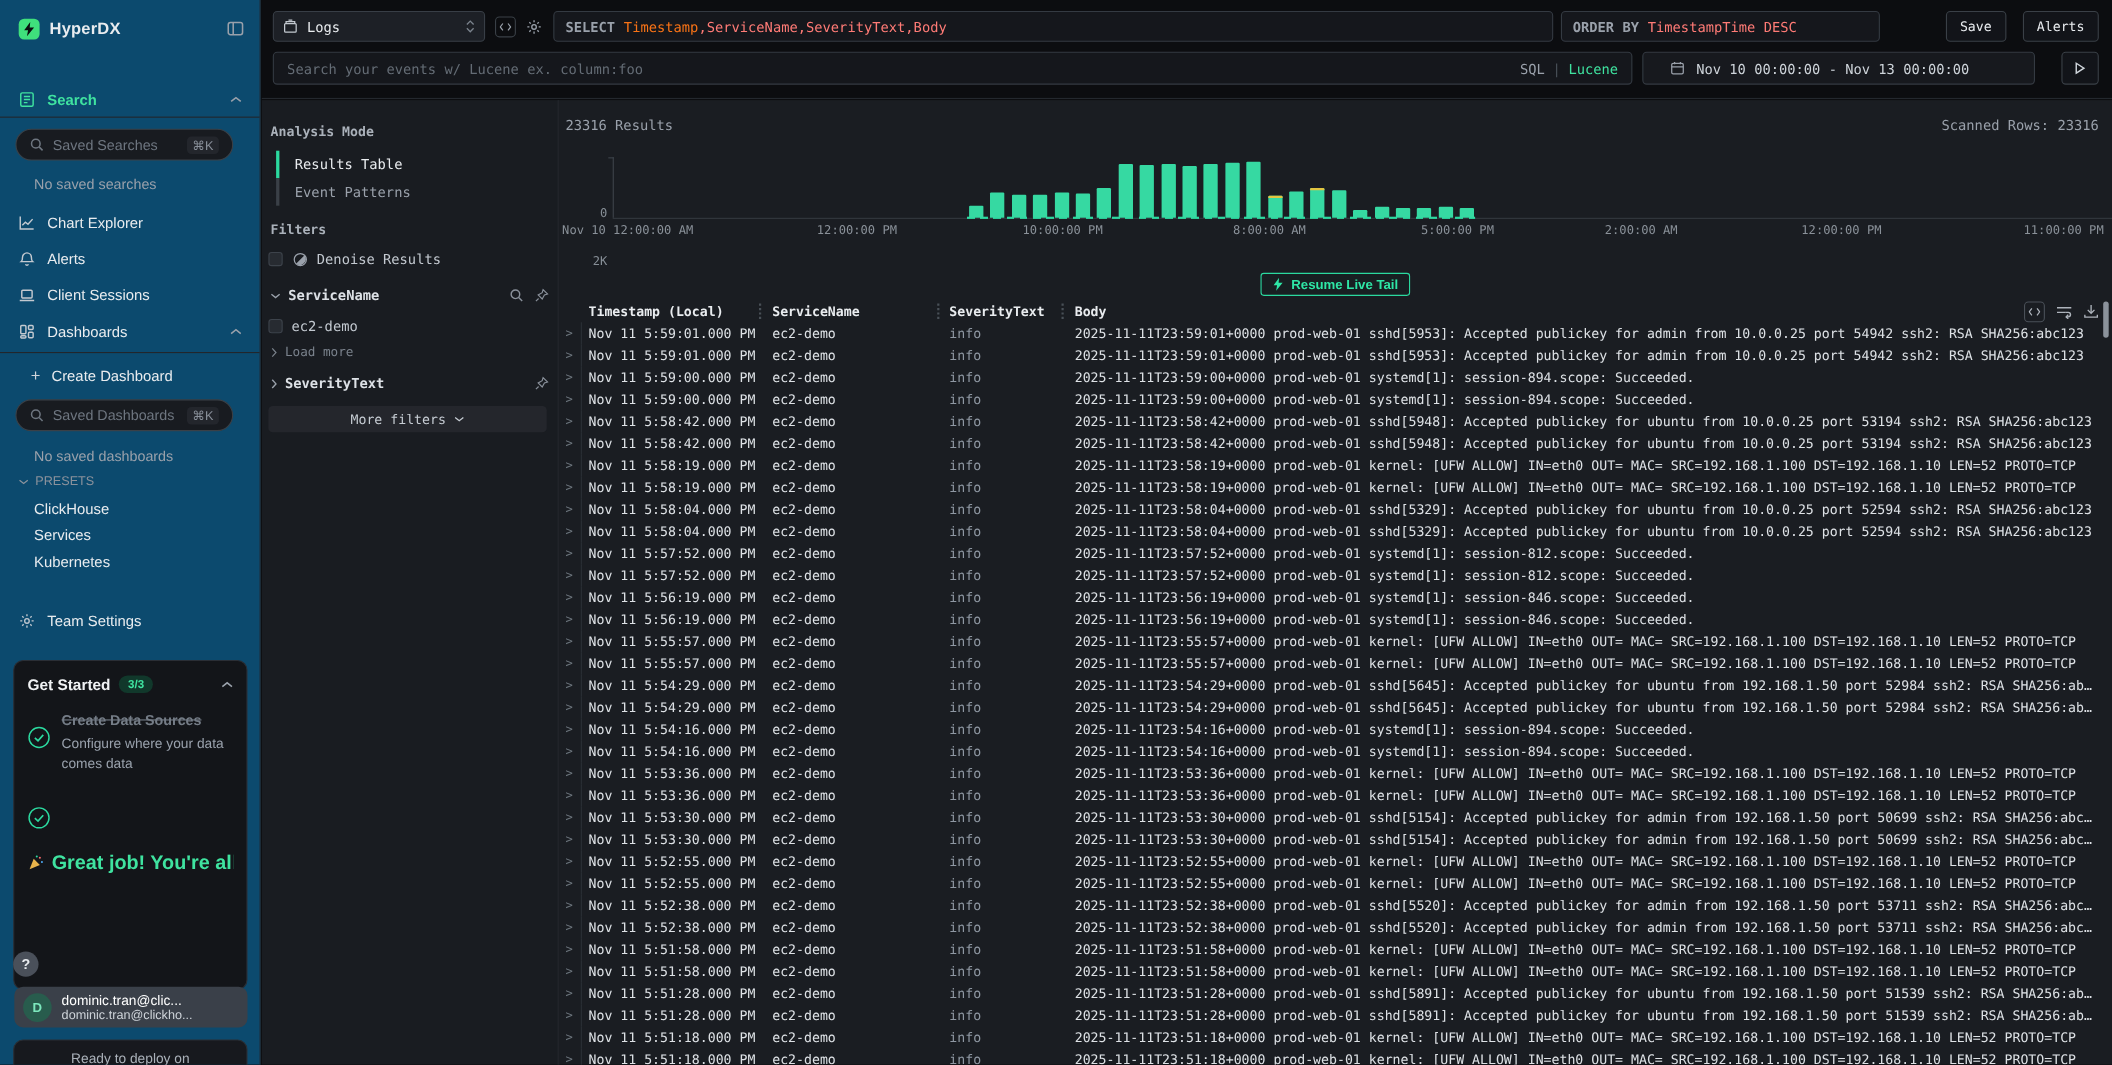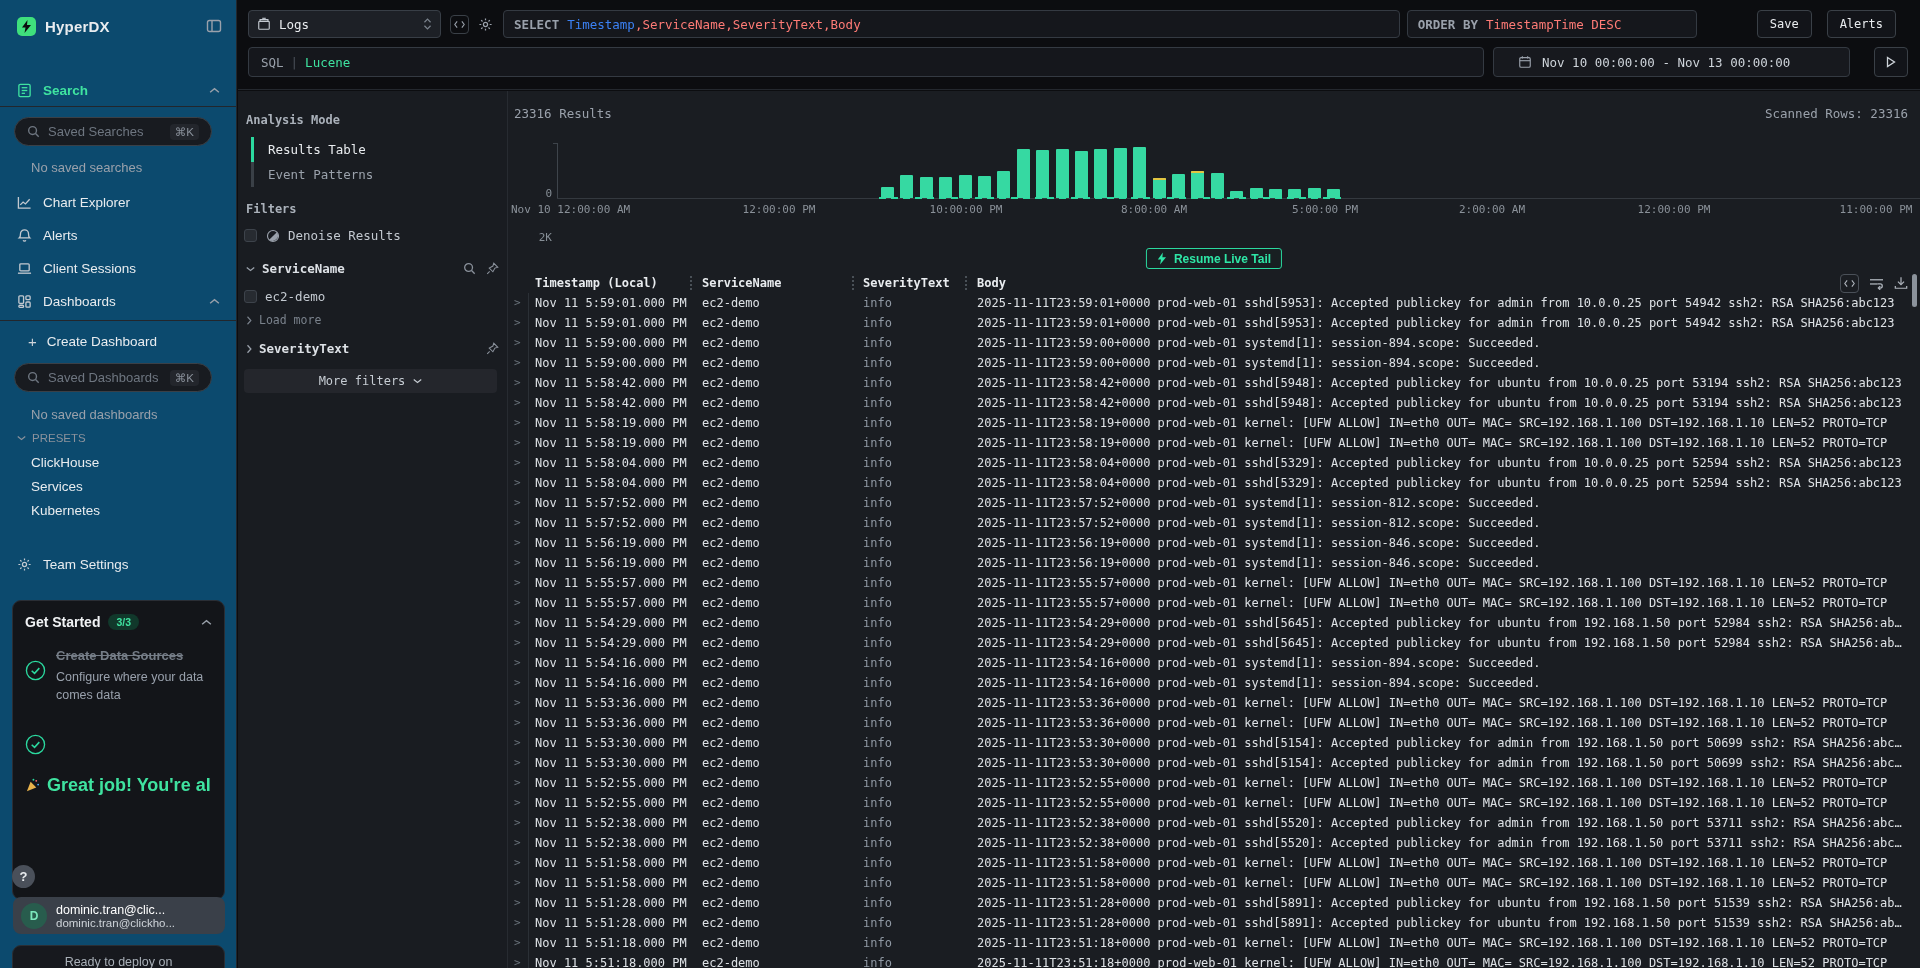--- a/index.html
+++ b/index.html
@@ -39,31 +39,31 @@
   .gs-congrats{display:flex;align-items:center;gap:7px;margin-top:20px;color:#3fe3a0;font-weight:bold;font-size:18px;white-space:nowrap;overflow:hidden}
   .help-fab{position:absolute;left:12px;top:865px;width:23px;height:23px;border-radius:50%;background:#4a505a;color:#e9ecef;display:flex;align-items:center;justify-content:center;font-size:13px;font-weight:bold;cursor:pointer;z-index:3}
   .profile{position:absolute;left:13px;top:897px;width:212px;height:37px;background:#3a4049;border-radius:8px;display:flex;align-items:center;padding:0 8px;z-index:2;cursor:pointer}
   .avatar{width:26px;height:26px;border-radius:50%;background:#285c4d;color:#7ce7bd;font-weight:bold;font-size:12px;display:flex;align-items:center;justify-content:center}
   .prof-texts{margin-left:9px;overflow:hidden}
   .prof-name{font-size:12.5px;font-weight:normal;color:#fff;white-space:nowrap}
   .prof-mail{font-size:11.5px;color:#ced3d9;white-space:nowrap}
   .bottom-banner{position:absolute;left:12px;top:945px;width:213px;height:40px;background:#17191e;border:1px solid #2a2e34;border-radius:9px;text-align:center;padding-top:9px;font-size:12.5px;color:#aab1b9;z-index:1}
   
   .topbar{position:absolute;left:238px;top:0;width:1682px;height:90px;background:#0c0d10;border-bottom:1px solid #24282e;color:#ced4da}
-  .tb-row1{position:absolute;left:10px;top:10px;right:24px;height:28px;display:flex;align-items:center}
+  .tb-row1{position:absolute;left:10px;top:10px;right:12px;height:28px;display:flex;align-items:center}
   .tb-row2{position:absolute;left:10px;top:47px;right:12px;height:30px;display:flex;align-items:center}
   .source-select{width:193px;height:28px;border:1px solid #383e46;border-radius:4px;background:#1d2026;display:flex;align-items:center;padding:0 8px;cursor:pointer}
   .source-select .lbl{margin-left:8px;font-size:12.5px;color:#e9ecef;flex:1}
   .tb-iconbtn{margin-left:9px;color:#9aa1ab;cursor:pointer;display:flex;align-items:center;justify-content:center}
   .tb-iconbtn.boxed{width:19px;height:19px;border:1px solid #3a4047;border-radius:4px}
   .qinput{height:28px;border:1px solid #343a42;border-radius:4px;background:#15171c;display:flex;align-items:center;padding:0 10px;font-size:12.5px;white-space:nowrap;overflow:hidden}
   .sel-input{flex:1;margin-left:10px}
   .ord-input{width:290px;margin-left:7px}
   .kw{color:#9aa1ab;font-weight:bold;margin-right:8px}
-  .tok-purple{color:#3b82f6}
+  .tok-purple{color:#f97316}
   .tok-red{color:#ff7b76}
   .tb-btn{height:28px;border:1px solid #3a4047;border-radius:4px;background:#121419;color:#e9ecef;font-size:12px;display:flex;align-items:center;justify-content:center;padding:0 12px;cursor:pointer;font-family:"DejaVu Sans Mono",monospace}
   .btn-save{margin-left:60px}
   .btn-alerts{margin-left:15px}
   .search-input{flex:1;height:30px;border:1px solid #343a42;border-radius:4px;background:#15171c;display:flex;align-items:center;padding:0 12px;font-size:12.5px}
   .search-ph{color:#646c75;flex:1;white-space:nowrap;overflow:hidden}
   .lang-sql{color:#9aa1ab;cursor:pointer}
   .lang-sep{color:#4a5058;margin:0 7px}
   .lang-lucene{color:#3fe3a0;cursor:pointer}
   .date-picker{width:357px;height:30px;margin-left:9px;border:1px solid #343a42;border-radius:4px;background:#17191e;display:flex;align-items:center;padding:0 24px;font-size:12.5px;color:#ced4da;cursor:pointer}
@@ -349,20 +349,21 @@
       </div>
       <div class="qinput ord-input">
         <span class="kw">ORDER BY</span>
         <span class="tok-red">TimestampTime DESC</span>
       </div>
       <button class="tb-btn btn-save">Save</button>
       <button class="tb-btn btn-alerts">Alerts</button>
     </div>
     <div class="tb-row2">
       <div class="search-input">
+        <span class="search-ph" title="Search your events w/ Lucene ex. column:foo">Search your events w/ Lucene ex. column:foo</span>
         <span class="lang-sql">SQL</span>
         <span class="lang-sep">|</span>
         <span class="lang-lucene">Lucene</span>
       </div>
       <div class="date-picker">
         <span style="color:#9aa1ab">
             <svg width="14" height="14" viewBox="0 0 16 16" fill="none" stroke="currentColor" stroke-width="1.3">
               <rect x="2" y="3" width="12" height="11" rx="1.5"></rect>
               <line x1="2" y1="6.5" x2="14" y2="6.5"></line>
               <line x1="5" y1="1.5" x2="5" y2="4"></line>

